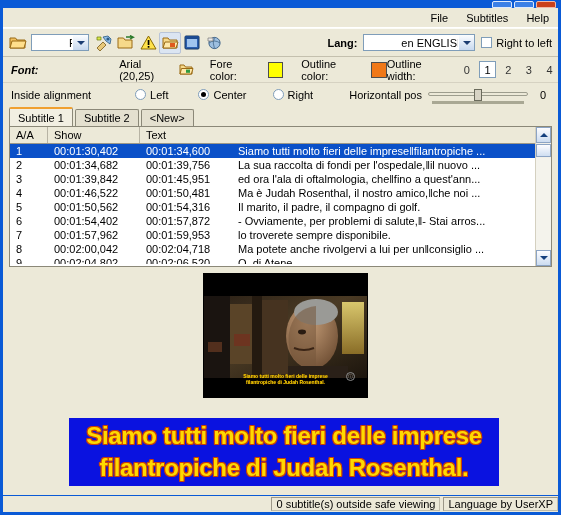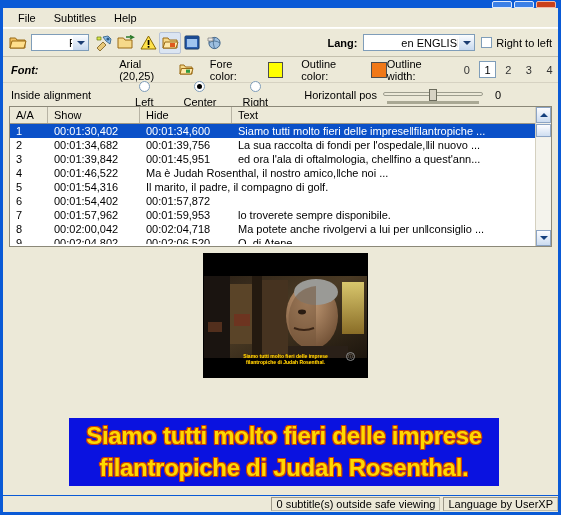--- a/index.html
+++ b/index.html
@@ -25,21 +25,21 @@
     display:flex;align-items:center;justify-content:flex-end;
     overflow:hidden;
   }
   .winbtns{display:flex;gap:2px;margin-right:2px;}
   .wbtn{width:20px;height:7px;border:1px solid #dfe9fb;border-radius:2px 2px 0 0;
         background:#3b7fe6;box-sizing:border-box;}
   .wbtn.close{background:#c9401a;border-color:#f0b9a8;}
   
   .menubar{
     height:19px;background:#ece9d8;display:flex;align-items:center;
-    padding-left:6px;border-bottom:1px solid #ffffff;
+    padding-left:6px;border-bottom:1px solid #ffffff;justify-content:flex-end;
   }
   .menuitem{padding:1px 9px;font-size:11px;color:#000;cursor:default;}
   
   .toolbar{
     height:27px;background:#ece9d8;display:flex;align-items:center;
     border-top:1px solid #fcfcf7;
     border-bottom:1px solid #c4c0ae;
     padding-left:4px;
   }
   .tb-ico{width:22px;height:22px;display:flex;align-items:center;justify-content:center;cursor:default;}
@@ -66,21 +66,21 @@
   .fontrow{border-bottom:1px solid #d6d2c2;}
   .swatch{width:16px;height:16px;border:1px solid #4d4d4d;box-sizing:border-box;}
   .owbtn{width:17px;height:17px;display:flex;align-items:center;justify-content:center;
          font-size:11px;color:#333;box-sizing:border-box;}
   .owbtn.sel{border:1px solid #7f9db9;background:#fff;color:#000;}
   
   .radio{width:11px;height:11px;border:1px solid #7f9db9;border-radius:50%;background:#fff;
          box-sizing:border-box;display:inline-flex;align-items:center;justify-content:center;}
   .radio i{width:5px;height:5px;border-radius:50%;background:#000;display:none;}
   .radio.on i{display:block;}
-  .radiogrp{display:flex;align-items:center;gap:4px;cursor:default;flex-direction:column;}
+  .radiogrp{display:flex;align-items:center;gap:4px;cursor:default;}
   .slider{position:relative;width:100px;height:14px;}
   .slider .track{position:absolute;top:4px;left:0;width:100%;height:4px;
                  border:1px solid #9d9d8e;border-radius:2px;background:#ece9d8;box-sizing:border-box;}
   .slider .thumb{position:absolute;left:46px;top:1px;width:8px;height:12px;
                  background:#d7d3c4;border:1px solid #6b6b5c;box-sizing:border-box;}
   .slider .shadow{position:absolute;top:13px;left:4px;width:92px;height:3px;background:#a9a894;}
   
   .tabsrow{height:20px;display:flex;align-items:flex-end;padding-left:6px;background:#ece9d8;}
   .tab{
     height:17px;padding:0 8px;display:flex;align-items:center;font-size:11px;
@@ -289,27 +289,31 @@
     </div>
     <div style="margin-left:36px;">Horizontall pos</div>
     <div class="slider" style="margin-left:6px;">
       <div class="track"></div>
       <div class="shadow"></div>
       <div class="thumb"></div>
     </div>
     <div style="margin-left:12px;">0</div>
   </div>
 
+  <div class="tabsrow">
+    <div class="tab active">Subtitle 1</div>
+    <div class="tab">Subtitle 2</div>
+    <div class="tab">&lt;New&gt;</div>
+  </div>
 
   <div class="gridwrap">
     <div class="gridinner">
       <div class="ghead">
         <div class="c1">A/A</div>
         <div class="c2">Show</div>
-        <div class="c3">Hide</div>
         <div class="c4">Text</div>
       </div>
       <div id="grid-rows">
           <div class="grow sel">
             <div class="c1">1</div>
             <div class="c2">00:01:30,402</div>
             <div class="c3">00:01:34,600</div>
             <div class="c4">Siamo tutti molto fieri delle imprese‖filantropiche ...</div>
           </div>
           <div class="grow">
@@ -320,31 +324,34 @@
           </div>
           <div class="grow">
             <div class="c1">3</div>
             <div class="c2">00:01:39,842</div>
             <div class="c3">00:01:45,951</div>
             <div class="c4">ed ora l'ala di oftalmologia, che‖fino a quest'ann...</div>
           </div>
           <div class="grow">
             <div class="c1">4</div>
             <div class="c2">00:01:46,522</div>
+            <div class="c3">00:01:50,481</div>
             <div class="c4">Ma è Judah Rosenthal, il nostro amico,‖che noi ...</div>
           </div>
           <div class="grow">
             <div class="c1">5</div>
+            <div class="c2">00:01:50,562</div>
             <div class="c3">00:01:54,316</div>
             <div class="c4">Il marito, il padre, il compagno di golf.</div>
           </div>
           <div class="grow">
             <div class="c1">6</div>
             <div class="c2">00:01:54,402</div>
             <div class="c3">00:01:57,872</div>
+            <div class="c4">- Ovviamente, per problemi di salute,‖- Stai arros...</div>
           </div>
           <div class="grow">
             <div class="c1">7</div>
             <div class="c2">00:01:57,962</div>
             <div class="c3">00:01:59,953</div>
             <div class="c4">lo troverete sempre disponibile.</div>
           </div>
           <div class="grow">
             <div class="c1">8</div>
             <div class="c2">00:02:00,042</div>

